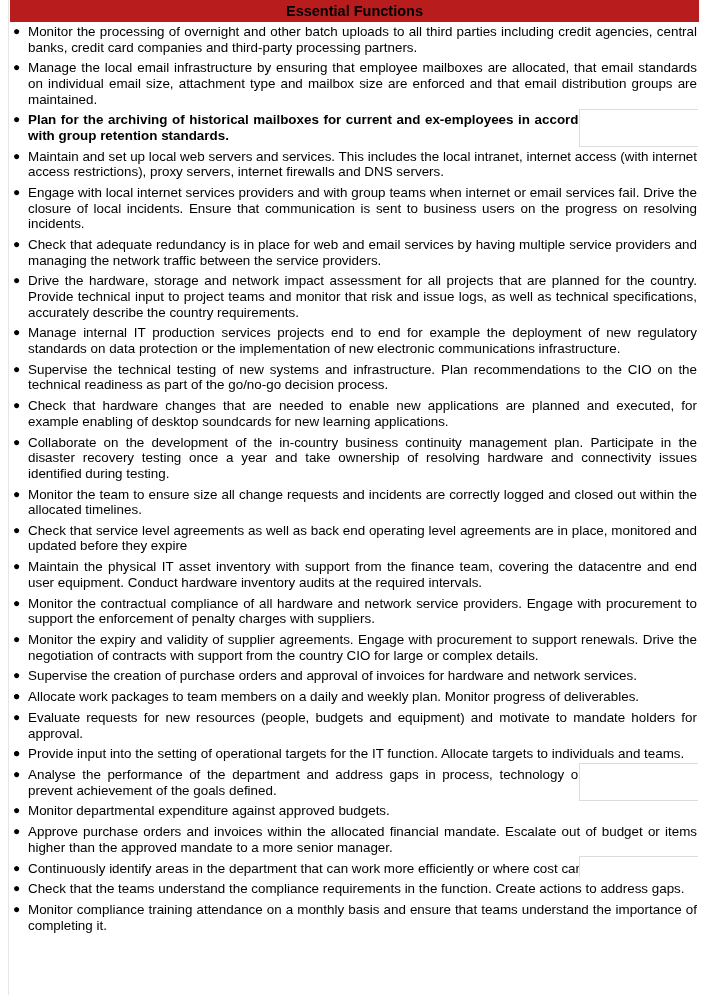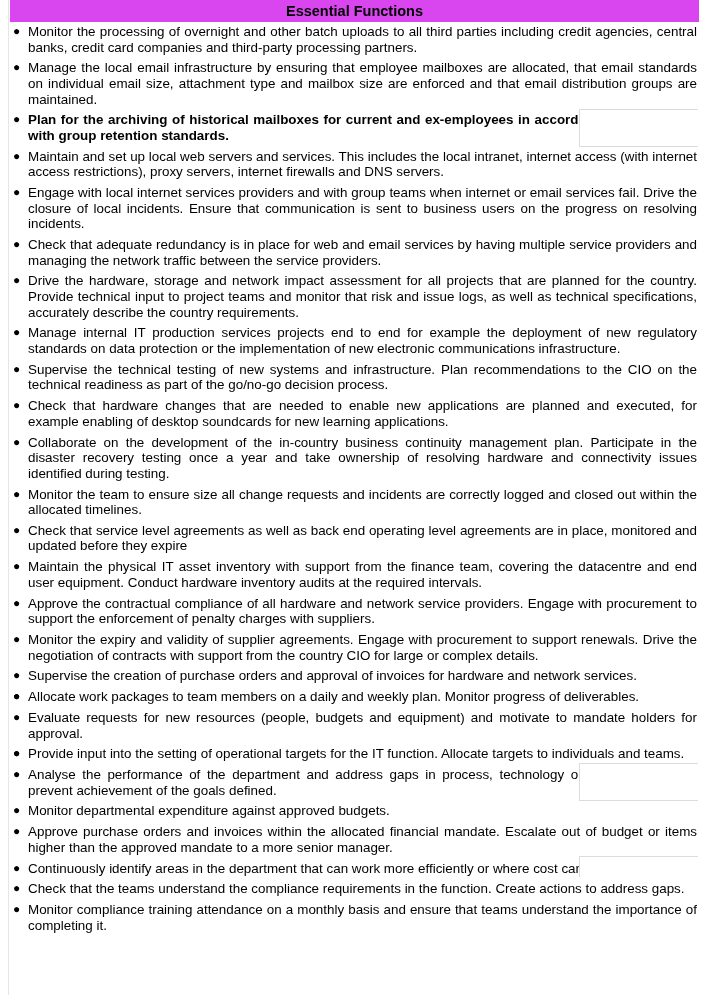--- a/index.html
+++ b/index.html
@@ -6,21 +6,21 @@
   body {
     width: 711px; height: 995px; overflow: hidden; position: relative;
     font-family: "Liberation Sans", sans-serif;
     color: #000000;
   }
   .doc {
     position: absolute; left: 8px; top: 0; width: 690px; height: 995px;
     border-left: 1px solid #e6e6e6;
   }
   .header {
-    height: 22px; background: #d946ef;
+    height: 22px; background: #b91c1c;
     text-align: center; font-weight: bold; font-size: 14.5px; line-height: 22px;
     margin-left: 1px;
   }
   ul.functions {
     list-style: none; margin: 0; padding: 0;
   }
   ul.functions li {
     position: relative;
     padding-left: 19px; padding-right: 2px;
     font-size: 13.4px; line-height: 15.6px;
@@ -53,21 +53,21 @@
     <li><span class="bullet">●</span><span class="text">Engage with local internet services providers and with group teams when internet or email services fail. Drive the closure of local incidents. Ensure that communication is sent to business users on the progress on resolving incidents.</span></li>
     <li><span class="bullet">●</span><span class="text">Check that adequate redundancy is in place for web and email services by having multiple service providers and managing the network traffic between the service providers.</span></li>
     <li><span class="bullet">●</span><span class="text">Drive the hardware, storage and network impact assessment for all projects that are planned for the country. Provide technical input to project teams and monitor that risk and issue logs, as well as technical specifications, accurately describe the country requirements.</span></li>
     <li><span class="bullet">●</span><span class="text">Manage internal IT production services projects end to end for example the deployment of new regulatory standards on data protection or the implementation of new electronic communications infrastructure.</span></li>
     <li><span class="bullet">●</span><span class="text">Supervise the technical testing of new systems and infrastructure. Plan recommendations to the CIO on the technical readiness as part of the go/no-go decision process.</span></li>
     <li><span class="bullet">●</span><span class="text">Check that hardware changes that are needed to enable new applications are planned and executed, for example enabling of desktop soundcards for new learning applications.</span></li>
     <li><span class="bullet">●</span><span class="text">Collaborate on the development of the in-country business continuity management plan. Participate in the disaster recovery testing once a year and take ownership of resolving hardware and connectivity issues identified during testing.</span></li>
     <li><span class="bullet">●</span><span class="text">Monitor the team to ensure size all change requests and incidents are correctly logged and closed out within the allocated timelines.</span></li>
     <li><span class="bullet">●</span><span class="text">Check that service level agreements as well as back end operating level agreements are in place, monitored and updated before they expire</span></li>
     <li><span class="bullet">●</span><span class="text">Maintain the physical IT asset inventory with support from the finance team, covering the datacentre and end user equipment. Conduct hardware inventory audits at the required intervals.</span></li>
-    <li><span class="bullet">●</span><span class="text">Approve the contractual compliance of all hardware and network service providers. Engage with procurement to support the enforcement of penalty charges with suppliers.</span></li>
+    <li><span class="bullet">●</span><span class="text">Monitor the contractual compliance of all hardware and network service providers. Engage with procurement to support the enforcement of penalty charges with suppliers.</span></li>
     <li><span class="bullet">●</span><span class="text">Monitor the expiry and validity of supplier agreements. Engage with procurement to support renewals. Drive the negotiation of contracts with support from the country CIO for large or complex details.</span></li>
     <li><span class="bullet">●</span><span class="text">Supervise the creation of purchase orders and approval of invoices for hardware and network services.</span></li>
     <li><span class="bullet">●</span></li>
     <li><span class="bullet">●</span><span class="text">Allocate work packages to team members on a daily and weekly plan. Monitor progress of deliverables.</span></li>
     <li><span class="bullet">●</span><span class="text">Evaluate requests for new resources (people, budgets and equipment) and motivate to mandate holders for approval.</span></li>
     <li class="narrow">
         <span class="bullet">●</span>
       </li>
     <li><span class="bullet">●</span><span class="text">Provide input into the setting of operational targets for the IT function. Allocate targets to individuals and teams.</span></li>
     <li><span class="bullet">●</span><span class="text">Analyse the performance of the department and address gaps in process, technology or people that could prevent achievement of the goals defined.</span></li>

